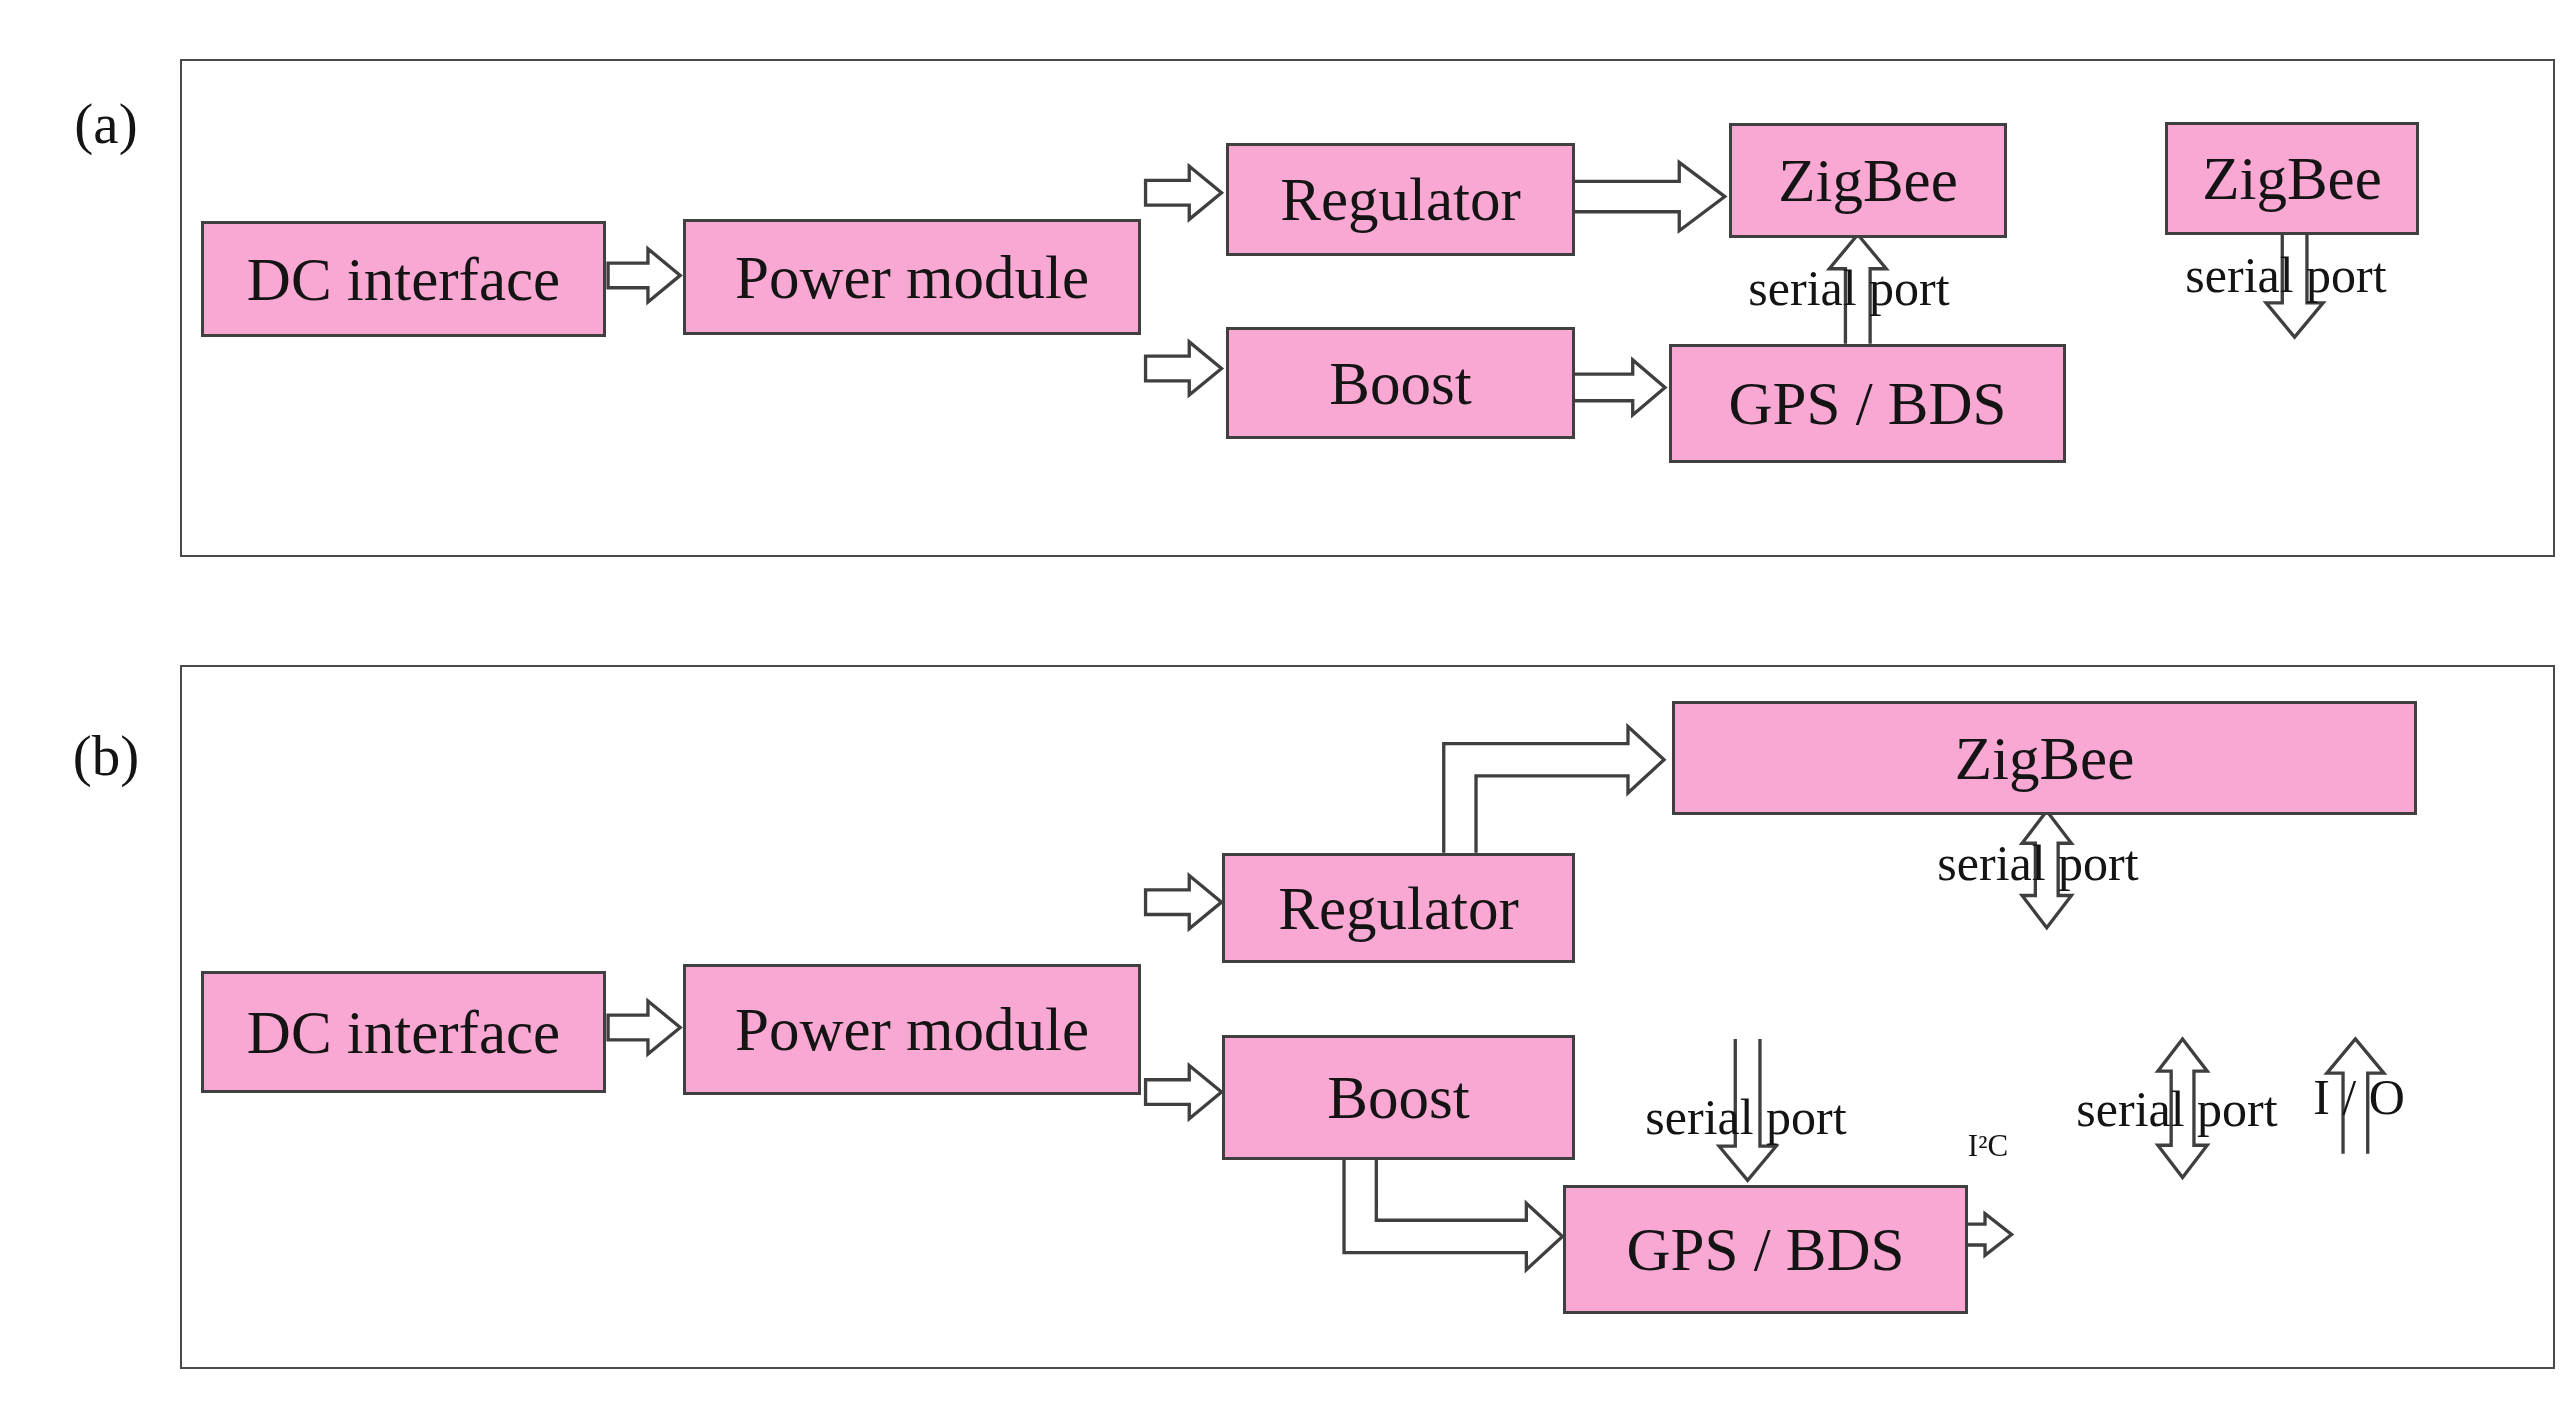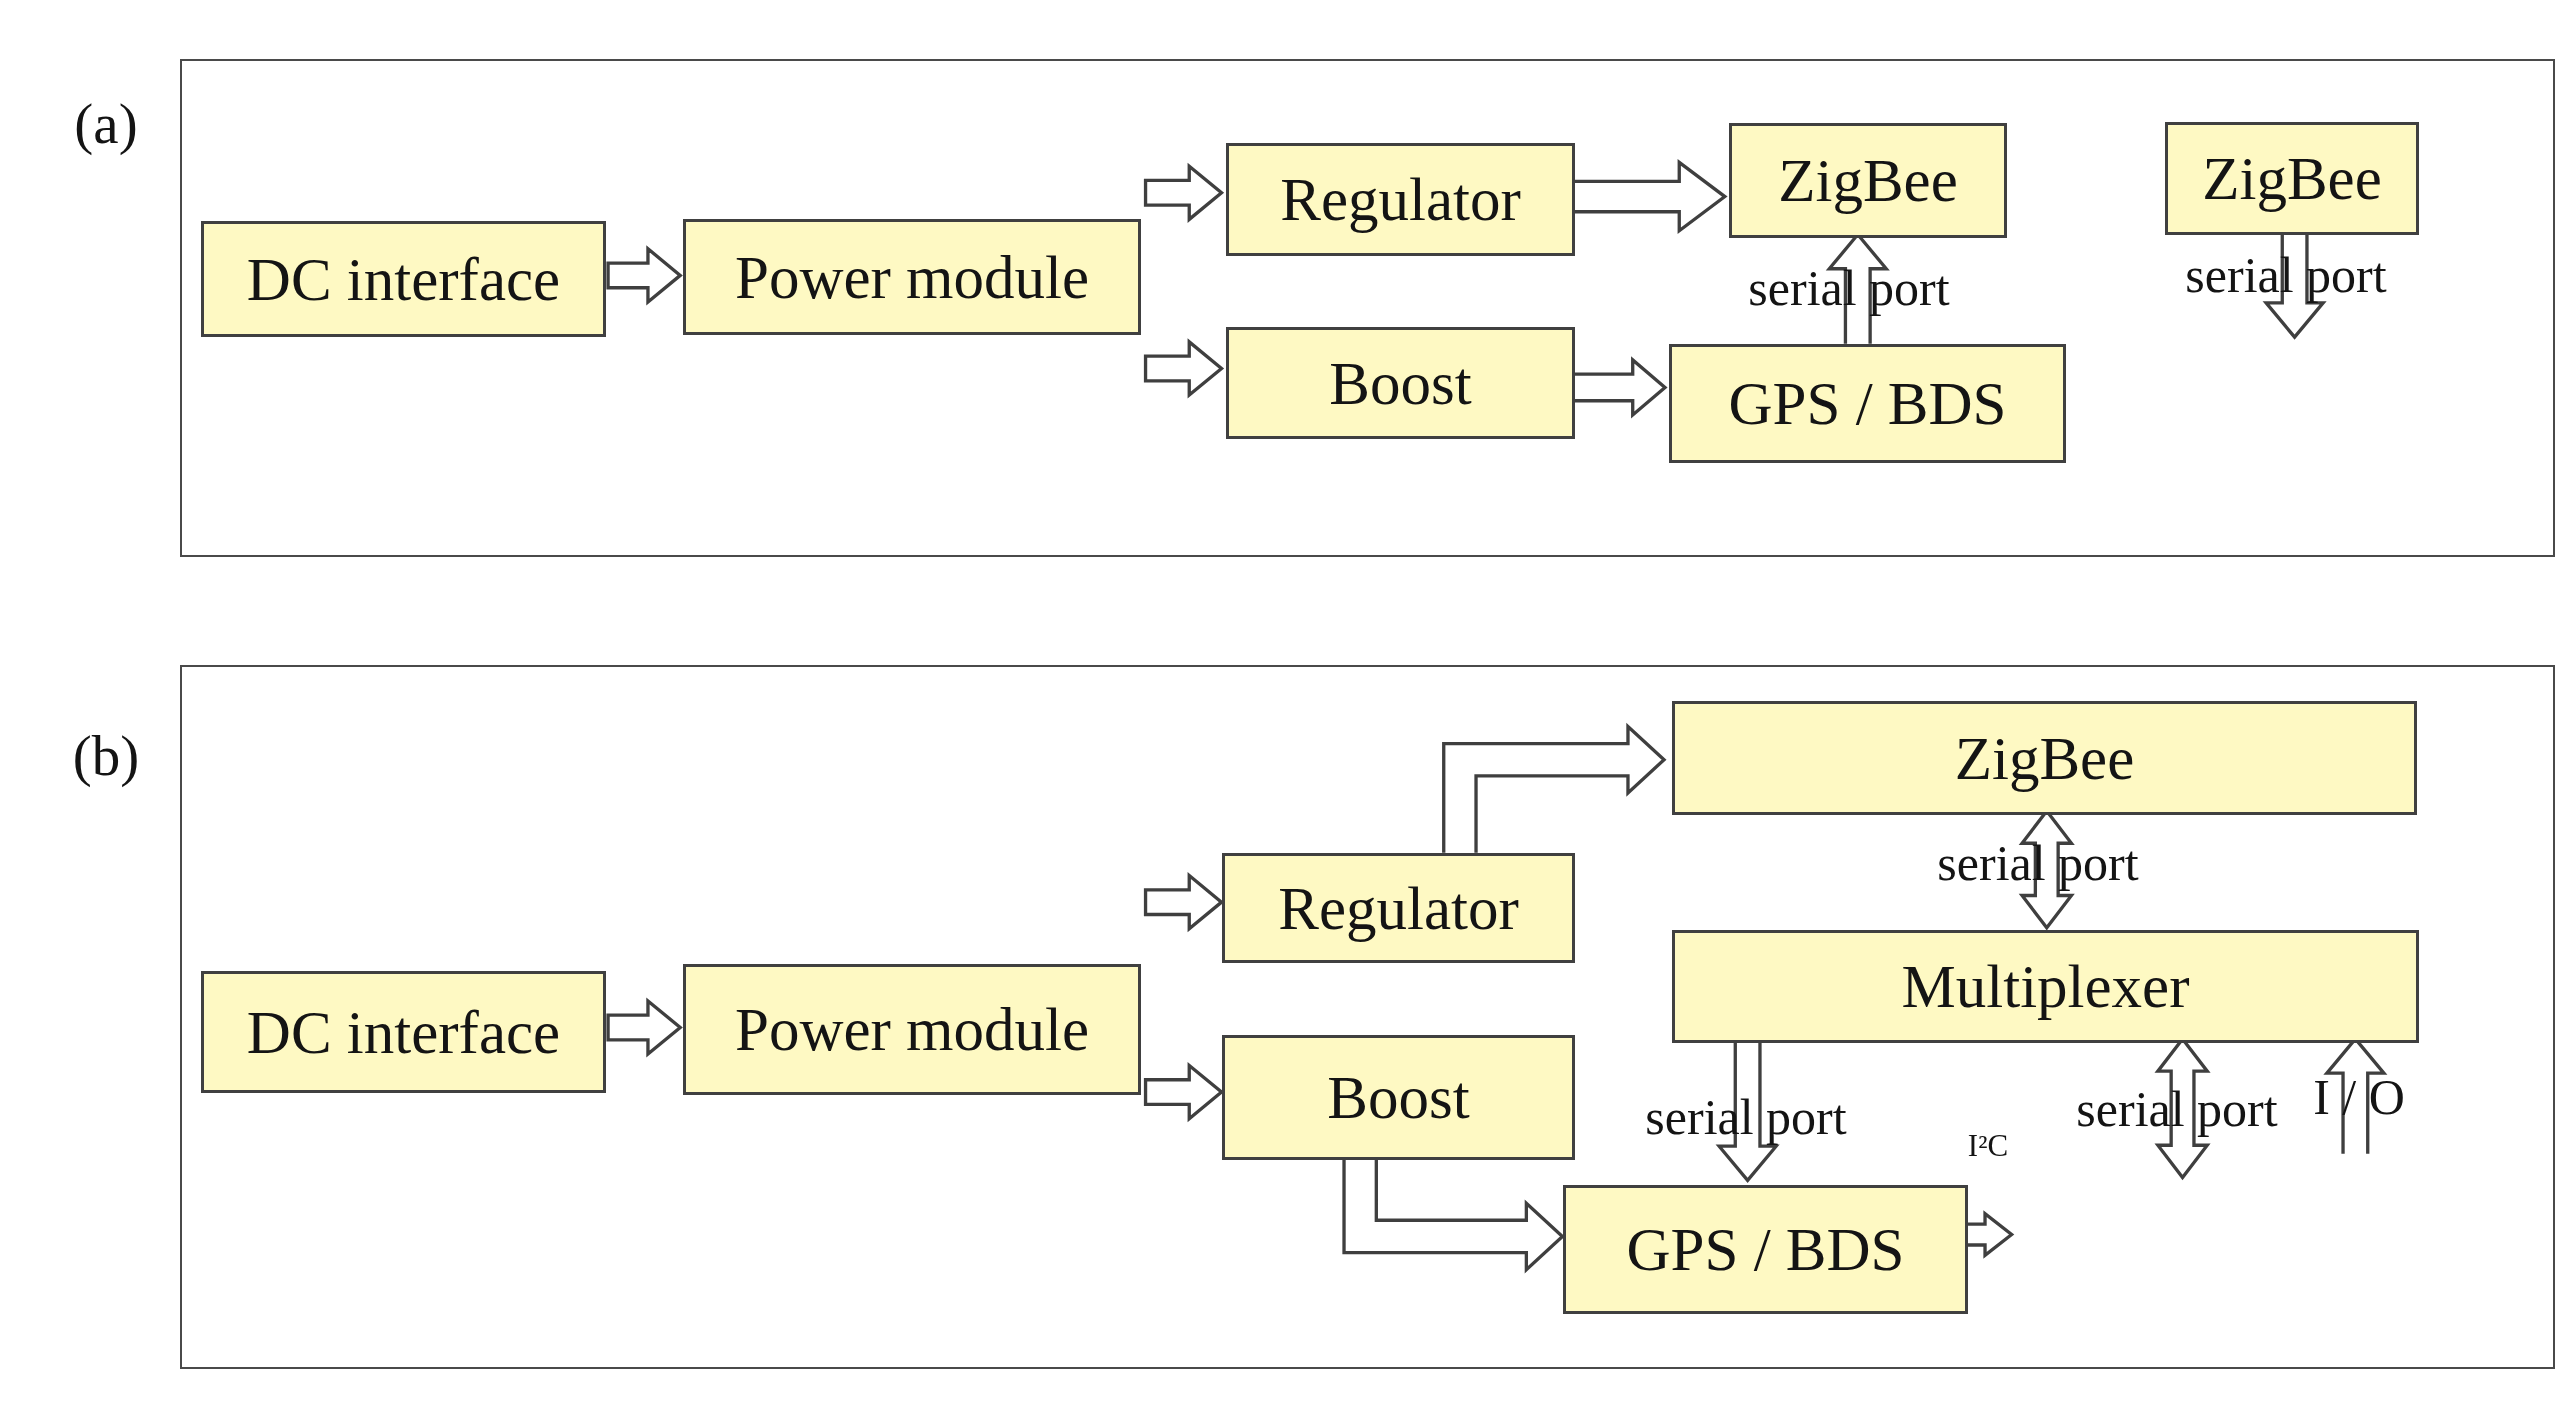--- a/index.html
+++ b/index.html
@@ -1,21 +1,21 @@
 <!DOCTYPE html>
 <html style="font-size:15px"><head>
 <meta charset="utf-8">
 <style>
   html,body{margin:0;padding:0;background:#ffffff;}
   #canvas{position:relative;width:2576px;height:1414px;background:#ffffff;overflow:hidden;
           font-family:"Liberation Serif", serif;color:#141414;}
   #arrows{position:absolute;left:0;top:0;z-index:1;}
   #arrows path{fill:#ffffff;stroke:#3f3f3f;stroke-width:3.5;stroke-linejoin:miter;}
   .frame{position:absolute;border:2.8px solid #4a4a4a;background:transparent;z-index:0;}
-  .box{position:absolute;border:3.8px solid #404040;background:#fef9c3;z-index:2;
+  .box{position:absolute;border:3.8px solid #404040;background:#f9a8d4;z-index:2;
        display:flex;align-items:center;justify-content:center;
        font-size:61px;line-height:1;white-space:nowrap;}
   .tag{position:absolute;transform:translate(-50%,-50%);font-size:57px;z-index:3;white-space:nowrap;}
   .lbl{position:absolute;transform:translate(-50%,-50%);font-size:50px;z-index:3;white-space:nowrap;}
   .lbl.small{font-size:31px;}
 </style>
 </head>
 <body>
 
 <div id="canvas">
@@ -57,21 +57,20 @@
   <div class="box" style="left:2165px;top:122px;width:248px;height:107px">ZigBee</div>
 
   <div class="lbl" style="left:1849px;top:288px">serial port</div>
   <div class="lbl" style="left:2286px;top:275px">serial port</div>
 
   <div class="box" style="left:201px;top:971px;width:399px;height:116px">DC interface</div>
   <div class="box" style="left:683px;top:964px;width:452px;height:125px">Power module</div>
   <div class="box" style="left:1222px;top:853px;width:347px;height:104px">Regulator</div>
   <div class="box" style="left:1222px;top:1035px;width:347px;height:119px">Boost</div>
   <div class="box" style="left:1672px;top:701px;width:739px;height:108px">ZigBee</div>
-  <div class="box" style="left:1672px;top:930px;width:741px;height:107px">Multiplexer</div>
   <div class="box" style="left:1563px;top:1185px;width:399px;height:123px">GPS / BDS</div>
 
   <div class="lbl" style="left:2038px;top:863px">serial port</div>
   <div class="lbl" style="left:1746px;top:1117px">serial port</div>
   <div class="lbl" style="left:2177px;top:1109px">serial port</div>
   <div class="lbl" style="left:2359px;top:1097px">I / O</div>
   <div class="lbl small" style="left:1988px;top:1146px">I²C</div>
 
 </div>
 

